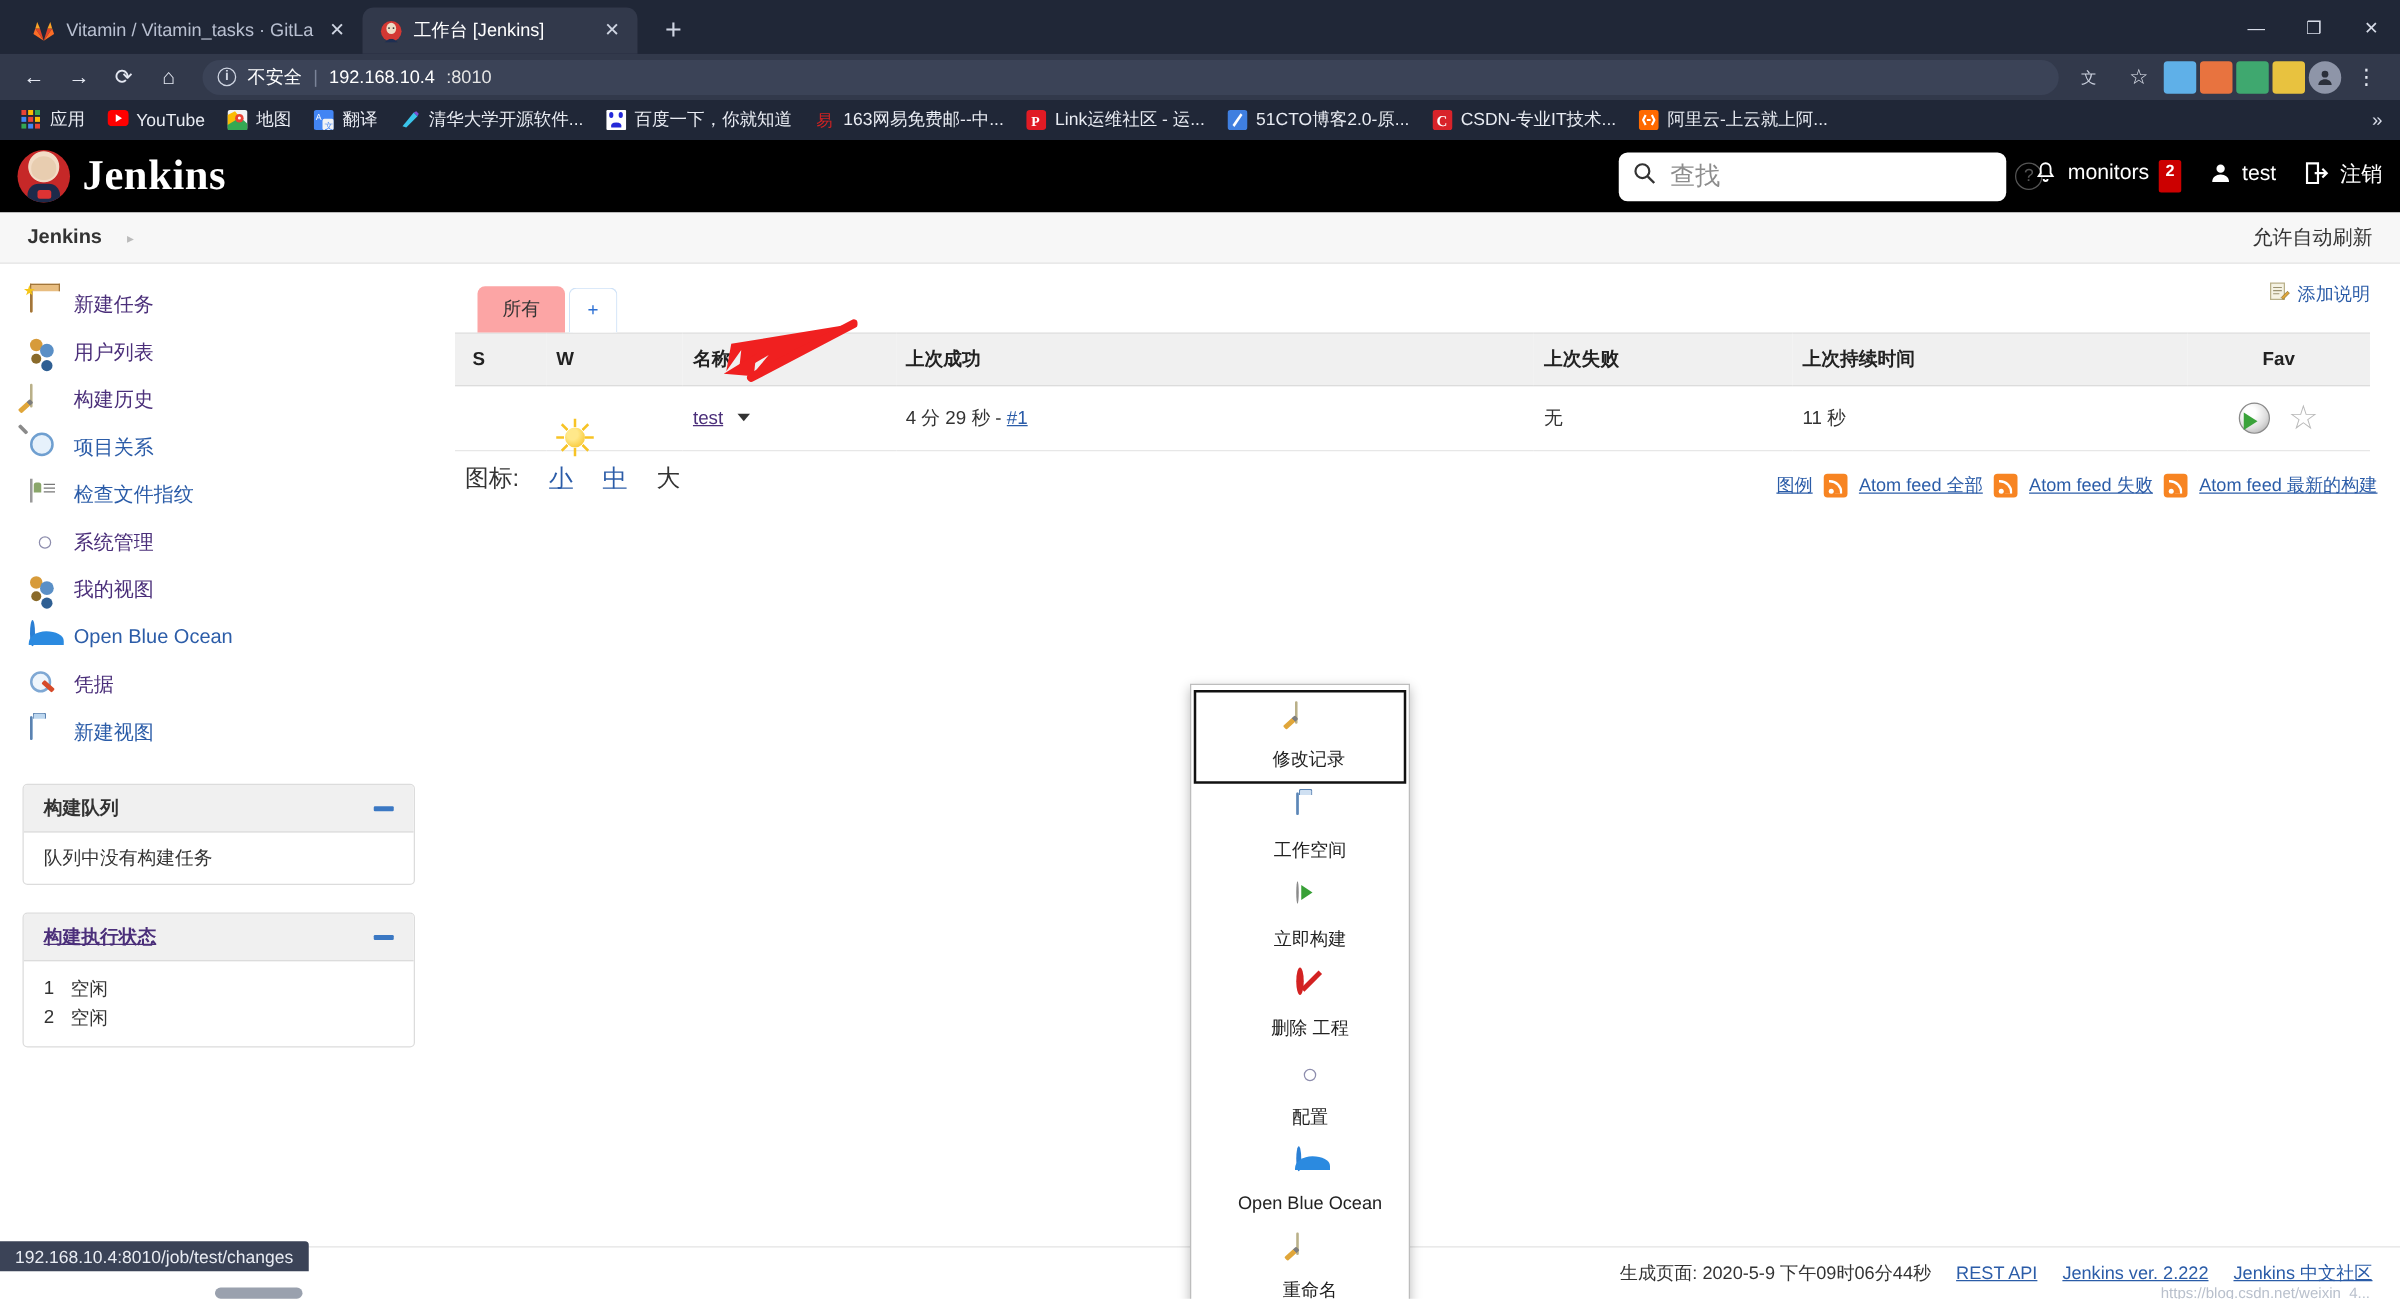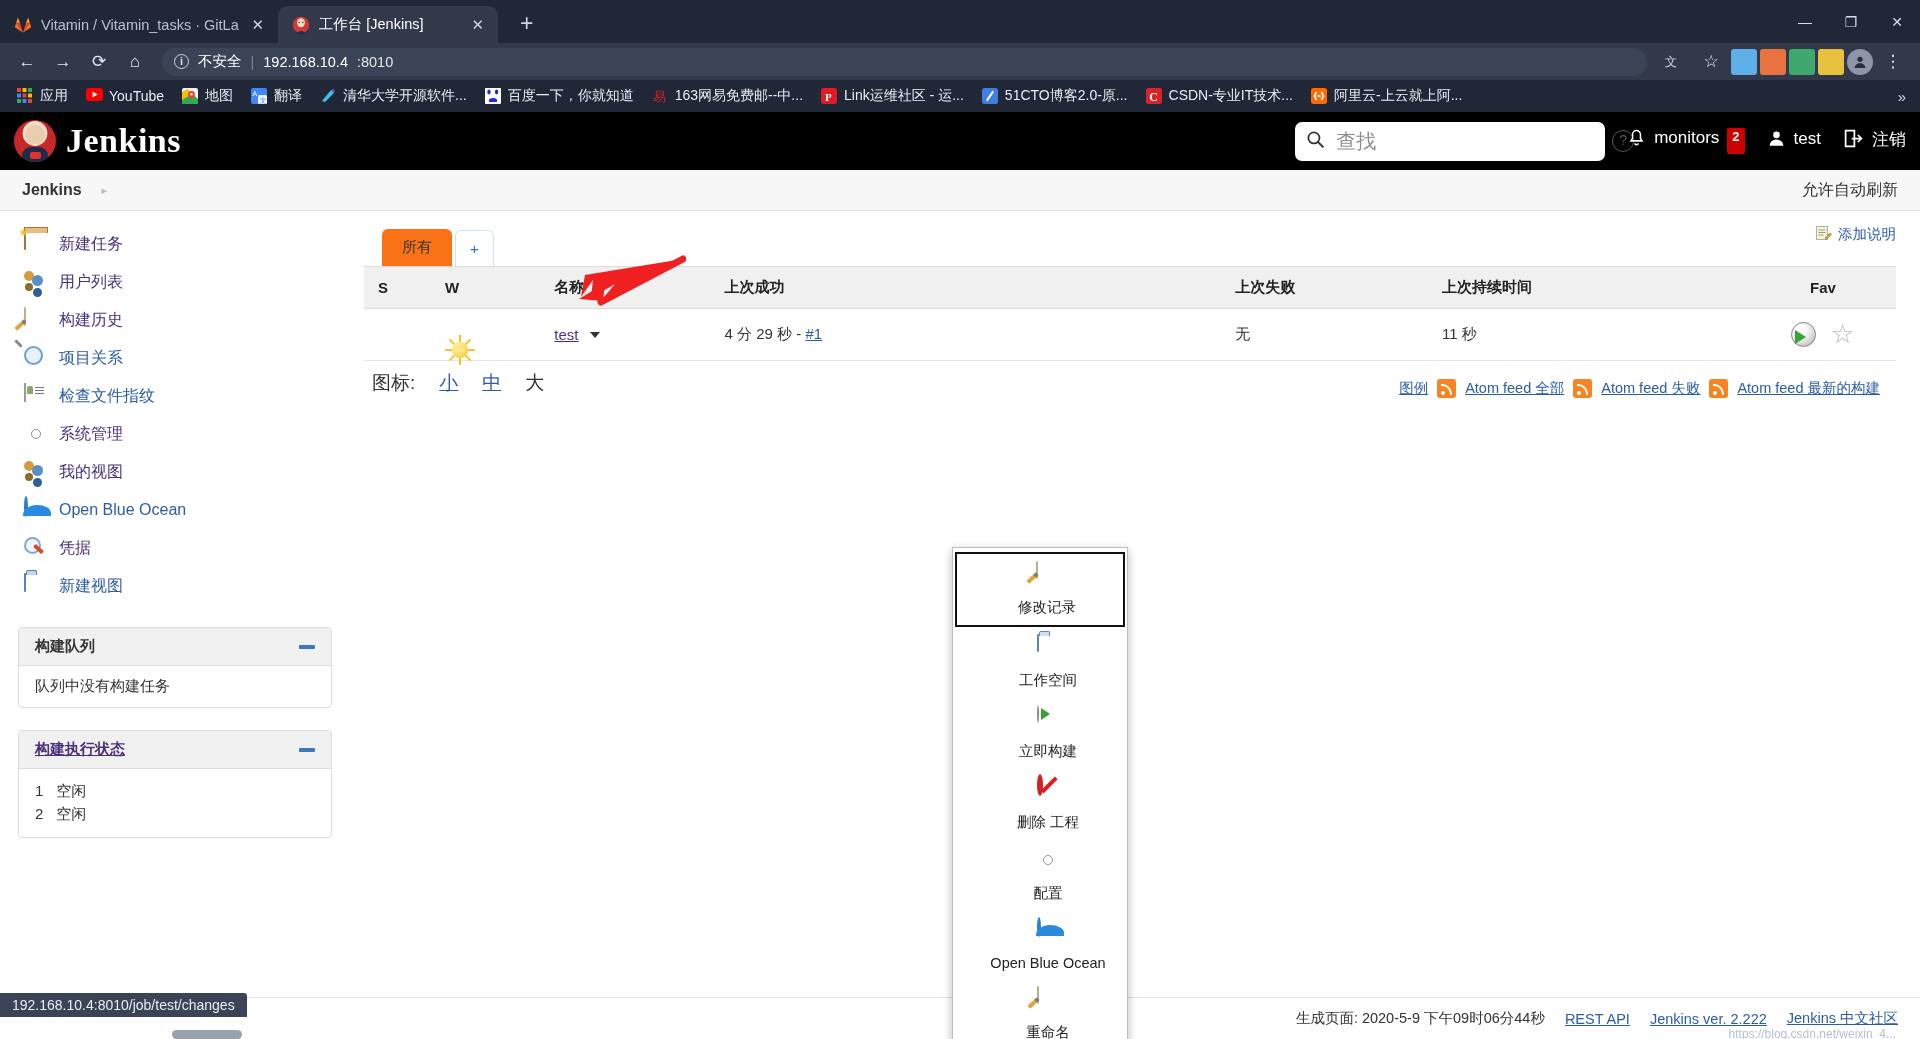--- a/index.html
+++ b/index.html
@@ -8,21 +8,21 @@
     width:1920px; height:1039px;
     font-family:"Liberation Sans", sans-serif;
     background:#fff; overflow:hidden;
     -webkit-font-smoothing: antialiased;
   }
 
   
   .browser { width:1920px; background:#202737; }
   .tabstrip {
     height:43px; display:flex; align-items:flex-end;
-    background:#202737; position:relative;
+    padding-left:12px; background:#202737; position:relative;
   }
   .tab {
     height:37px; display:flex; align-items:center;
     padding:0 10px 0 14px; border-radius:9px 9px 0 0;
     font-size:14.5px; gap:9px; position:relative;
     max-width:300px;
   }
   .tab.inactive { color:#bcc3d4; }
   .tab.inactive .tab-title { color:#b9c0d1; }
   .tab.active { background:#32394b; color:#fff; width:220px; }
@@ -186,21 +186,21 @@
   .main { flex:1; padding:18px 24px 0 8px; position:relative; }
 
   .addlink {
     position:absolute; right:24px; top:14px;
     display:flex; align-items:center; gap:6px;
     font-size:14.5px; color:#2b5ca8;
   }
 
   .tabs-row { display:flex; align-items:flex-end; margin-left:18px; }
   .vtab {
-    background:#f97316; border-radius:6px 6px 0 0; padding:9px 20px;
+    background:#fca5a5; border-radius:6px 6px 0 0; padding:9px 20px;
     font-size:15px; color:#333;
   }
   .vtab.plus {
     background:#fff; border:1px solid #cfe2f7; border-bottom:none;
     color:#2b6fd4; font-size:15px; padding:9px 14px; margin-left:3px;
   }
 
   table.jobs { width:100%; border-collapse:collapse; }
   table.jobs th {
     background:#f0f0f0; text-align:left; font-size:15px; font-weight:bold;
@@ -243,21 +243,21 @@
     background:linear-gradient(#f7c325 0 22%, transparent 22% 78%, #f7c325 78% 100%);
   }
 
   .legend-row {
     margin-top:9px; padding-left:8px; font-size:19px; color:#333;
     display:flex; align-items:center; gap:24px;
   }
   .legend-row .lk { color:#2b5ca8; text-decoration:underline; }
 
   .feeds {
-    position:absolute; right:40px; top:168px;
+    position:absolute; right:18px; top:168px;
     display:flex; align-items:flex-end; gap:9px; font-size:14.5px;
   }
   .rss {
     width:19px;height:19px;background:#f78422;border-radius:3px;
     position:relative;flex:0 0 19px;
   }
   .rss:before{
     content:"";position:absolute;left:3.5px;bottom:3.5px;width:4px;height:4px;
     background:#fff;border-radius:50%;
   }

